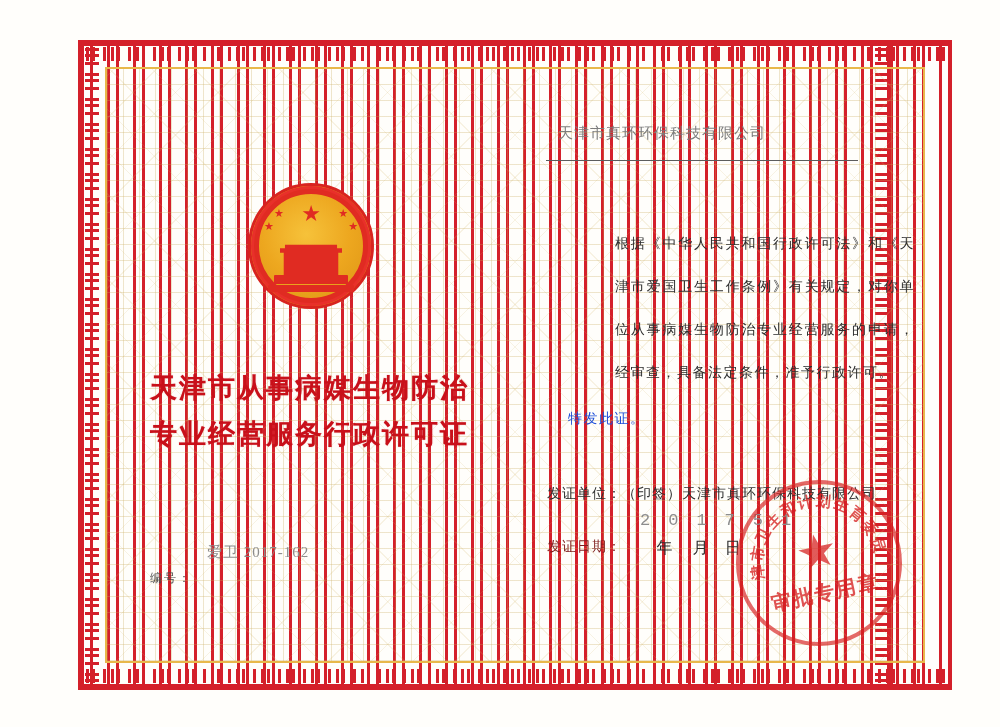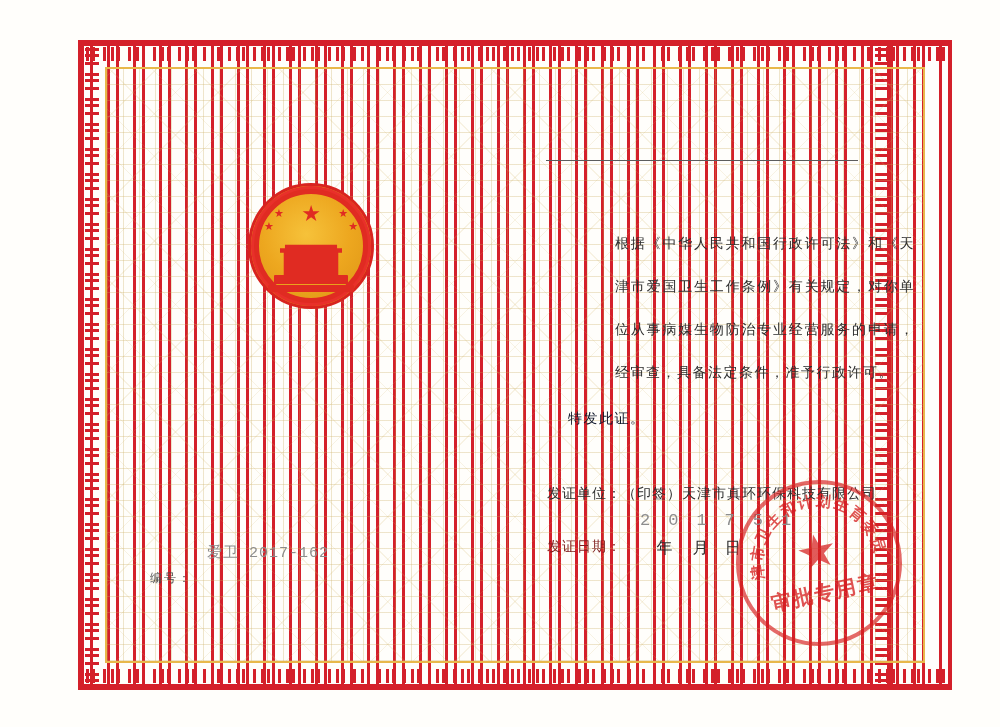--- a/index.html
+++ b/index.html
@@ -190,21 +190,21 @@
     letter-spacing: 2px;
     line-height: 46px;
     text-shadow: 0 0 1px rgba(200,16,26,.5);
   }
   .left-title div { white-space: nowrap; }
 
   .serial-no {
     position: absolute;
     left: 207px;
     top: 543px;
-    font-family: Liberation Mono, monospace;
+    font-family: Liberation Serif, serif;
     font-size: 15px;
     color: #8c8c8c;
     letter-spacing: 1px;
   }
   .number-label {
     position: absolute;
     left: 150px;
     top: 570px;
     font-family: "DejaVu Sans", "Liberation Sans", sans-serif;
     font-size: 12px;
@@ -244,21 +244,21 @@
     letter-spacing: 1.5px;
     text-align: justify;
     margin-left: 47px;
   }
   .special-note {
     position: absolute;
     left: 568px;
     top: 410px;
     font-family: "DejaVu Sans", "Liberation Sans", sans-serif;
     font-size: 14px;
-    color: #0f172a;
+    color: #1d4ed8;
     letter-spacing: 1.5px;
   }
 
   .issuer-line {
     position: absolute;
     left: 547px;
     top: 485px;
     font-family: "DejaVu Sans", "Liberation Sans", sans-serif;
     font-size: 14px;
     color: #2e2e2e;
@@ -367,24 +367,29 @@
     <div class="star-big">★</div>
     <div class="star-sm s1">★</div>
     <div class="star-sm s2">★</div>
     <div class="star-sm s3">★</div>
     <div class="star-sm s4">★</div>
     <div class="gate"></div>
     <div class="gate-base"></div>
     <div class="gate-base2"></div>
   </div>
 
+  <div class="left-title">
+    <div>天津市从事病媒生物防治</div>
+    <div>专业经营服务行政许可证</div>
+  </div>
 
   <div class="serial-no">爱卫 2017-162</div>
   <div class="number-label">编号：</div>
 
+  <div class="company-name">天津市真环环保科技有限公司</div>
   <div class="company-rule"></div>
 
   <div class="para">根据《中华人民共和国行政许可法》和《天津市爱国卫生工作条例》有关规定，对你单位从事病媒生物防治专业经营服务的申请，经审查，具备法定条件，准予行政许可。</div>
   <div class="special-note">特发此证。</div>
 
   <div class="issuer-line">发证单位：（印签）天津市真环环保科技有限公司</div>
 
   <div class="date-written">
     <span>2017</span><span>5</span><span>1</span>
   </div>

